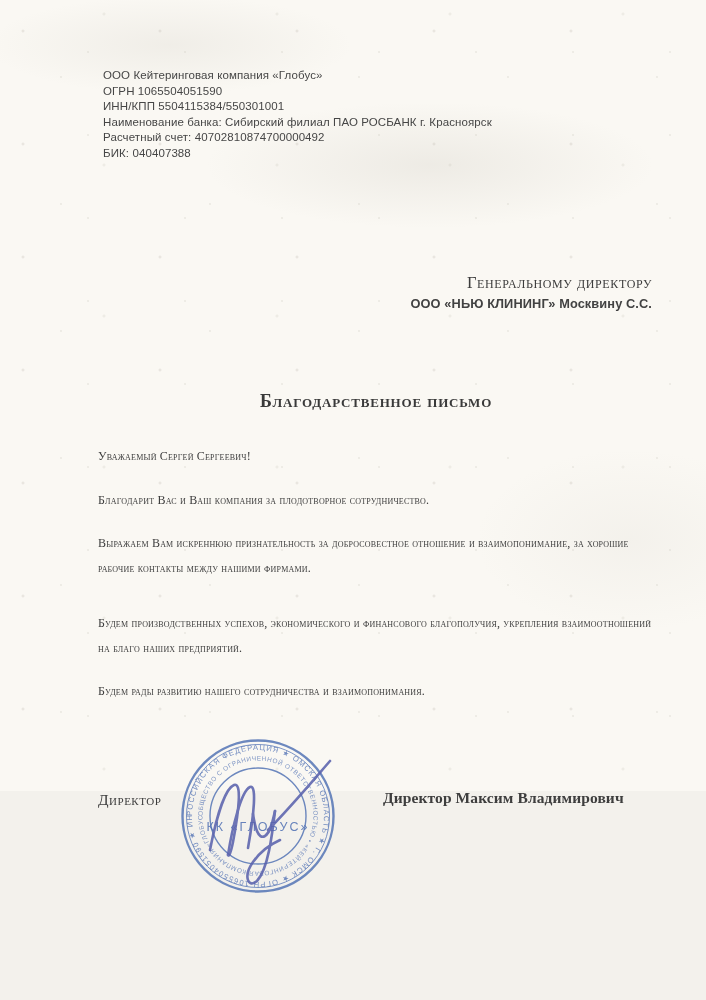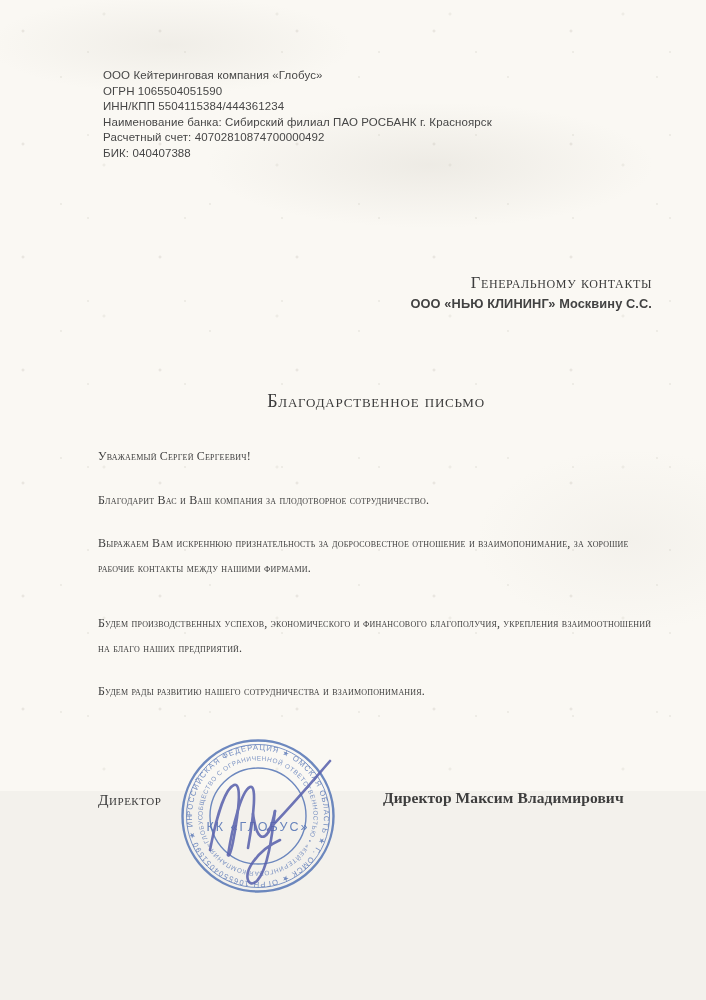--- a/index.html
+++ b/index.html
@@ -42,21 +42,21 @@
     font-size: 16.5px; letter-spacing: 0.6px; line-height: 22px;
   }
   .recipient-line2 {
     font-family: "Liberation Sans", sans-serif;
     font-weight: 700; font-size: 12.8px; line-height: 20px;
     color: #424242; letter-spacing: 0.1px; margin-left: 28px;
   }
   .doc-title {
     position: absolute; left: 46px; right: 0; top: 391px;
     text-align: center;
-    font-variant: small-caps; font-weight: 400;
+    font-variant: small-caps; font-weight: 700;
     font-size: 18px; letter-spacing: 0.8px;
     color: #3a3a3a;
   }
   .body-text {
     position: absolute; left: 98px; top: 444px; width: 567px;
     font-variant: small-caps;
     font-size: 12px; line-height: 25px;
     color: #3c3c3c; letter-spacing: 0.2px;
   }
   .body-text p { margin: 0 0 18px 0; }
@@ -82,28 +82,28 @@
   .seal-ring-text { font-family: "Liberation Sans", sans-serif; }
 </style>
 </head>
 <body>
 
 <div class="page">
 
   <div class="letterhead">
     <div>ООО Кейтеринговая компания «Глобус»</div>
     <div>ОГРН 1065504051590</div>
-    <div>ИНН/КПП 5504115384/444361234</div>
+    <div>ИНН/КПП 5504115384/550301001</div>
     <div>Наименование банка: Сибирский филиал ПАО РОСБАНК г. Красноярск</div>
     <div>Расчетный счет: 40702810874700000492</div>
     <div>БИК: 040407388</div>
   </div>
 
   <div class="recipient">
-    <div class="recipient-line1">Генеральному контакты</div>
+    <div class="recipient-line1">Генеральному директору</div>
     <div class="recipient-line2">ООО «НЬЮ КЛИНИНГ» Москвину С.С.</div>
   </div>
 
   <div class="doc-title">Благодарственное письмо</div>
 
   <div class="body-text">
     <p class="salutation">Уважаемый Сергей Сергеевич!</p>
     <p class="p1">Благодарит Вас и Ваш компания за плодотворное сотрудничество.</p>
     <p class="p2">Выражаем Вам искреннюю признательность за добросовестное отношение и взаимопонимание, за хорошие рабочие контакты между нашими фирмами.</p>
     <p class="p3">Будем производственных успехов, экономического и финансового благополучия, укрепления взаимоотношений на благо наших предприятий.</p>

